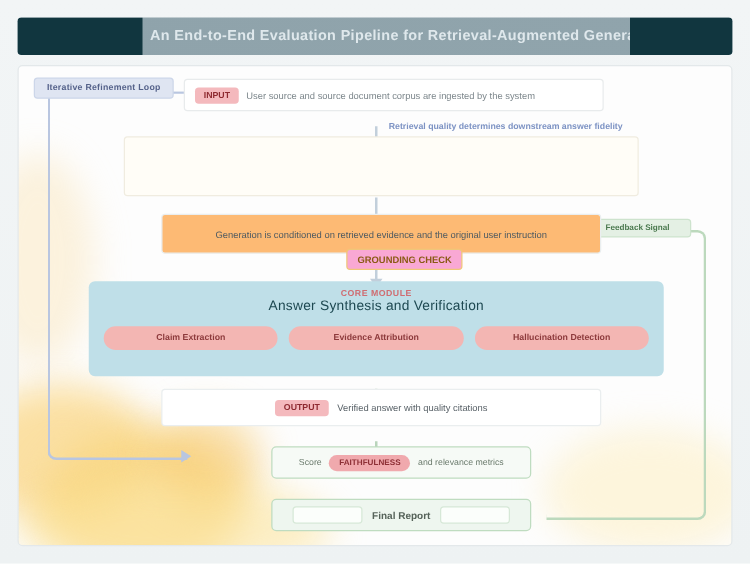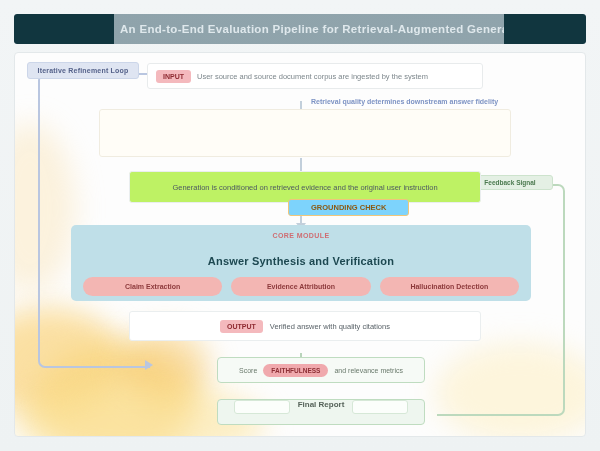--- a/index.html
+++ b/index.html
@@ -213,60 +213,59 @@
   .txt-red { font-size: 7.5px; color: #c0414c; font-weight: bold; }
   .txt-red-light { font-size: 7.5px; color: #d3737c; }
   .txt-dark { font-size: 7.5px; color: #596268; }
   .desc-center { justify-content: center; }
 
   
   .stage-criteria {
     position: absolute;
     left: 114px; top: 118px;
     width: 352px; height: 32px;
-    background: #bef264;
+    background: #fdba74;
     border: 1px solid #eaeeef;
     border-radius: 3px;
     display: flex; align-items: center; justify-content: center;
     padding: 0 24px;
     overflow: hidden;
   }
   .crit-text { font-size: 7.5px; color: #4e5a61; white-space: nowrap; }
 
   .amber-badge {
     position: absolute;
     left: 262px; top: 146px;
-    background: #7dd3fc;
+    background: #f9a8d4;
     border: 1px solid #f0c679;
     color: #8a5a14;
     font-size: 7.5px; font-weight: bold;
     border-radius: 3px;
-    padding: 3px 22px;
+    padding: 3px 8px;
     white-space: nowrap;
-    margin-left: 11px;
   }
 
   
   .stage-panel {
     position: absolute;
     left: 56px; top: 172px;
     width: 460px; height: 76px;
     background: #bfdfe8;
     border-radius: 5px;
     padding: 7px 12px 10px;
     display: flex; flex-direction: column; align-items: center;
     overflow: hidden;
   }
   .panel-kicker {
     font-size: 7px; color: #cf6d72; font-weight: bold;
     letter-spacing: .4px; white-space: nowrap;
   }
   .panel-title {
-    margin-top: 16px;
-    font-size: 11px; color: #1d4851; font-weight: bold;
+    margin-top: 0;
+    font-size: 11px; color: #1d4851; font-weight: normal;
     letter-spacing: .2px; white-space: nowrap;
   }
   .pill-row {
     margin-top: 10px;
     display: flex; gap: 9px; width: 100%;
     justify-content: center;
   }
   .pill {
     flex: 1 1 0;
     max-width: 146px;
@@ -314,21 +313,21 @@
   }
   .txt-green-sm { font-size: 7px; color: #6a7a6c; white-space: nowrap; }
 
   .stage-green-b {
     position: absolute;
     left: 202px; top: 346px;
     width: 208px; height: 26px;
     background: #eef6ef;
     border: 1px solid #bfdcc0;
     border-radius: 4px;
-    display: flex; justify-content: center;
+    display: flex; align-items: center; justify-content: center;
     gap: 8px; padding: 0 7px;
     overflow: hidden;
   }
   .slot {
     width: 56px; height: 14px;
     background: #fbfefb;
     border: 1px solid #d6e8d7;
     border-radius: 3px;
   }
   .txt-final { font-size: 8px; color: #56635a; font-weight: bold; white-space: nowrap; }

